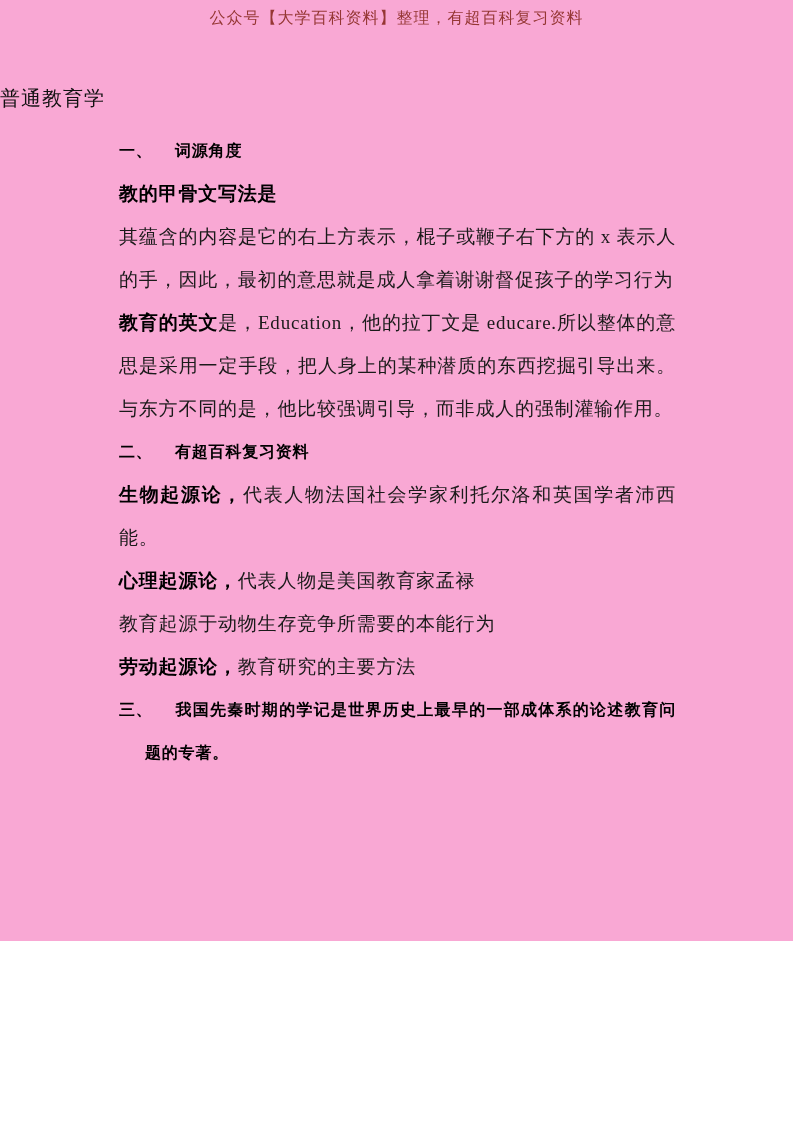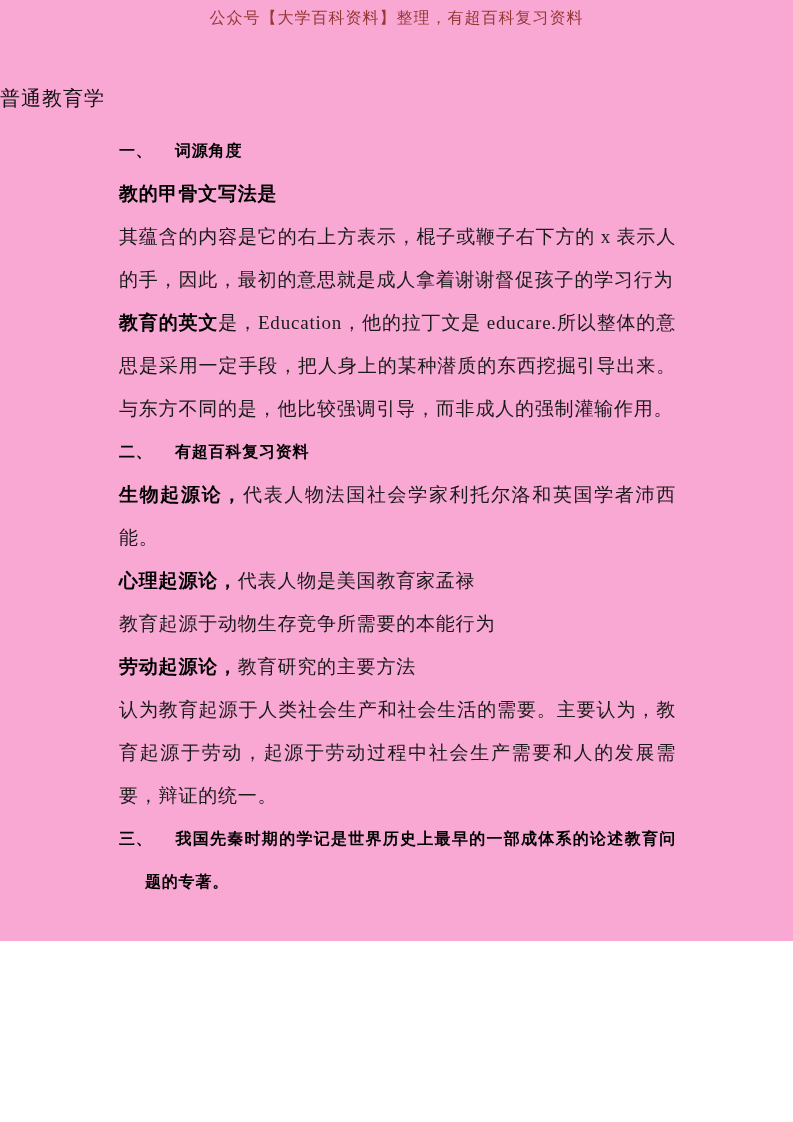--- a/index.html
+++ b/index.html
@@ -85,20 +85,19 @@
 
     <p class="body-p"><span class="bold-lead">生物起源论，</span><span>代表人物法国社会学家利托尔洛和英国学者沛西能。</span></p>
 
     <p class="body-p"><span class="bold-lead">心理起源论，</span><span>代表人物是美国教育家孟禄</span></p>
 
     <p class="body-p">教育起源于动物生存竞争所需要的本能行为</p>
 
 
     <p class="body-p"><span class="bold-lead">劳动起源论，</span><span>教育研究的主要方法</span></p>
 
-    <p class="body-p">认为教育起源于人类社会生产和社会生活的需要。主要认为，教育起源于劳动，起源于劳动过程中社会生产需要和人的发展需要，辩证的统一。</p>
 
     <p class="section-heading"><span class="num">三、</span><span>我国先秦时期的学记是世界历史上最早的一部成体系的论述教育问题的专著。</span></p>
 
 
 
   </div>
 </div>
 
 </body></html>

